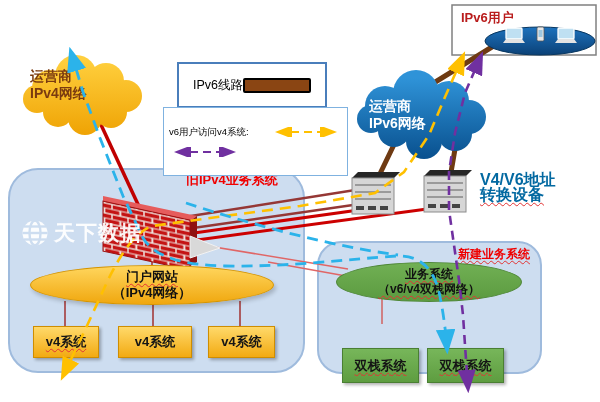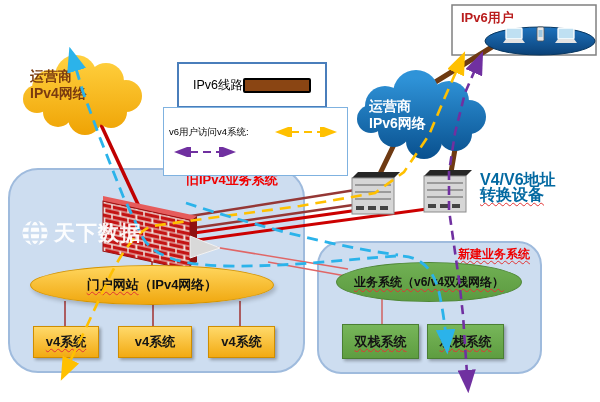--- a/index.html
+++ b/index.html
@@ -10,29 +10,29 @@
   .panel-new{left:317px;top:241px;width:221px;height:129px;border-radius:24px;}
   svg.layer{position:absolute;left:0;top:0;z-index:1;}
   svg.flows{z-index:3;}
   .lbl{position:absolute;z-index:2;}
   .red-title{color:#f00000;font-weight:bold;font-size:13px;}
   .wavy{text-decoration:underline;text-decoration-style:wavy;text-decoration-color:#e23333;
         text-decoration-thickness:1px;text-underline-offset:2px;}
   .cloud-text{position:absolute;z-index:2;font-weight:bold;font-size:14px;line-height:17px;}
   .cloud-text.v4{color:#7a3b10;}
   .cloud-text.v6{color:#ffffff;}
-  .node-ellipse{position:absolute;z-index:2;border-radius:50%;display:flex;
+  .node-ellipse{position:absolute;z-index:2;border-radius:50%;display:flex;flex-direction:column;
         align-items:center;justify-content:center;text-align:center;font-weight:bold;color:#111;}
   .portal{background:linear-gradient(#ffd65e,#f0a70e);border:1px solid #d69500;font-size:13px;line-height:16px;
         box-shadow:2px 3px 4px rgba(0,0,0,0.2);}
   .biz{background:linear-gradient(#71b054,#5b9a40);border:1px solid #4e8736;font-size:12px;line-height:15px;}
   .sysbox{position:absolute;z-index:2;display:flex;align-items:center;justify-content:center;
         font-weight:bold;font-size:13px;color:#151515;box-shadow:2px 2px 3px rgba(0,0,0,0.3);}
   .v4box{background:linear-gradient(#ffd96a,#f2aa12);border:1px solid #cf8d00;}
-  .dsbox{background:linear-gradient(#77b65a,#5e9d40);border:1px solid #4a7f33;}
+  .dsbox{background:linear-gradient(#77b65a,#5e9d40);border:1px solid #4a7f33;margin-top:24px;}
   .legend{position:absolute;background:#fff;z-index:4;}
   .legend1{left:177px;top:62px;width:134px;height:42px;border:2px solid #4a7ebb;
         display:flex;flex-direction:row;justify-content:space-evenly;padding:0 6px;}
   .legend1 .row{display:flex;align-items:center;justify-content:space-between;}
   .legend1 .row span{font-size:12.5px;color:#000;font-weight:500;}
   .bar6{width:64px;height:11px;background:#8a4513;border:2px solid #000;border-radius:2px;}
   .bar4{width:63px;height:3px;background:#c00000;}
   .legend2{left:163px;top:107px;width:173px;height:49px;border:1px solid #7fb2e0;
         display:flex;flex-direction:column;justify-content:space-evenly;padding:9px 5px;}
   .legend2 .row{display:flex;align-items:center;justify-content:space-between;}

